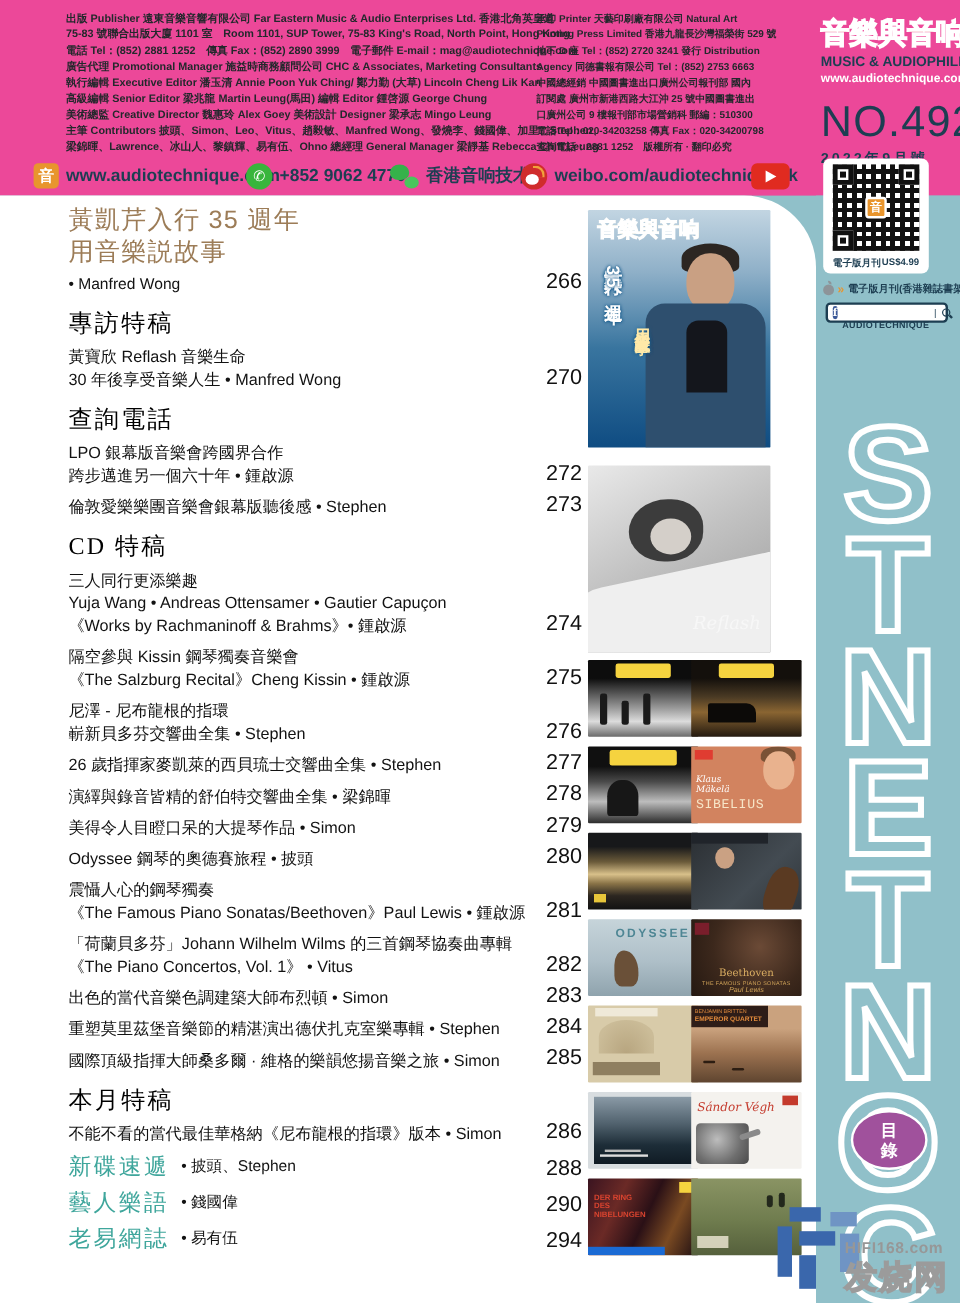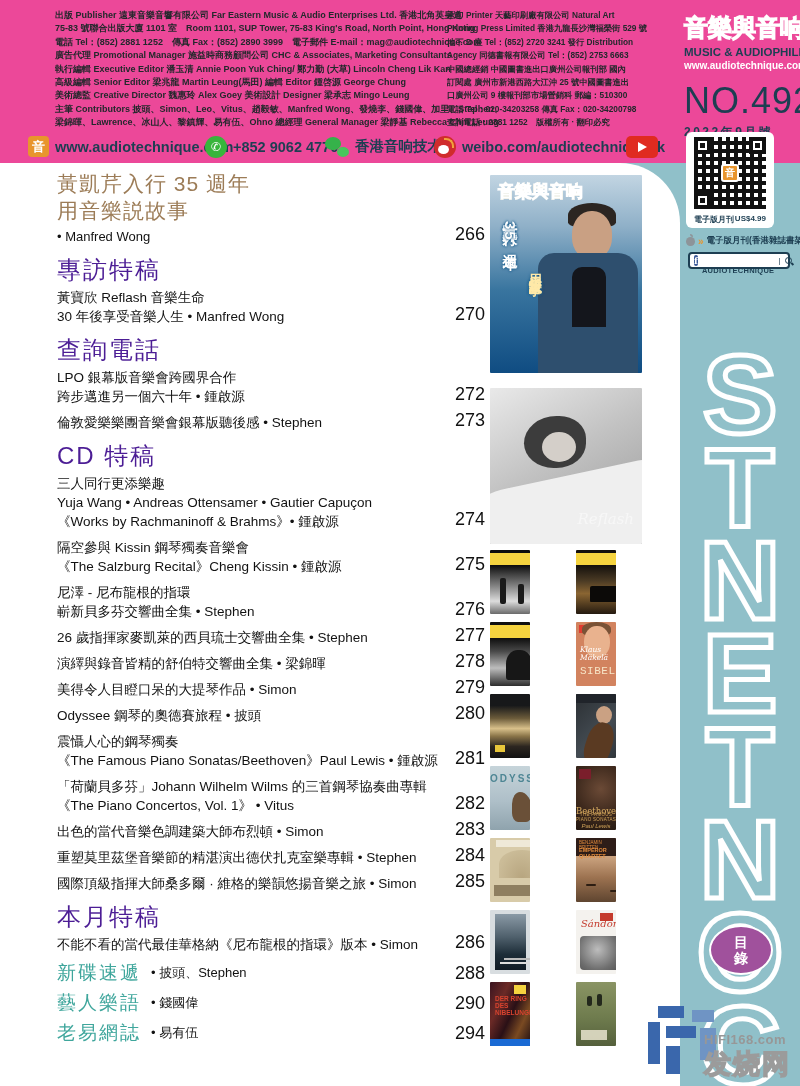--- a/index.html
+++ b/index.html
@@ -88,32 +88,32 @@
 
   
   .panel{position:absolute;left:0;top:163px;width:680px;height:923px;background:#fff;
     border-top-right-radius:60px;}
 
   
   .toc{position:absolute;left:57px;top:170px;width:428px;color:#121212;}
   .toc-feature-line{font-size:21px;line-height:27px;color:#9c7c57;letter-spacing:1px;}
   .toc-feature-row{position:relative;margin:4px 0 8px;height:18px;}
   .toc-author{font-size:13px;line-height:18px;}
-  .toc-section{font-size:24px;line-height:24px;color:#4c1d95;letter-spacing:2px;margin:12px 0 6px;}
+  .toc-section{font-size:20px;line-height:24px;color:#000000;letter-spacing:2px;margin:12px 0 6px;font-family:Liberation Serif, serif;}
   .toc-item{position:relative;margin-bottom:7px;}
   .toc-line{font-size:13.5px;line-height:19px;white-space:nowrap;}
   .toc-page{font-size:18px;color:#111;}
   .toc-page.abs{position:absolute;right:0;bottom:1px;}
   .toc-inline{position:relative;margin-bottom:6px;height:24px;}
   .toc-inline-title{display:inline-block;font-size:19px;line-height:24px;color:#3fa69c;letter-spacing:2px;}
   .toc-inline .toc-author{display:inline-block;margin-left:10px;vertical-align:2px;}
 
   
   .cov{position:absolute;overflow:hidden;border-radius:1px;}
-  .cov.sm{width:40px;height:64px;}
+  .cov.sm{width:76px;height:64px;padding-left:16px;}
   #cov-mag{left:490px;top:175px;width:152px;height:198px;
     background:linear-gradient(180deg,#c2d5e2 0%,#8fb0c8 26%,#39759f 58%,#0f4c82 100%);}
   .mag-logo{position:absolute;left:8px;top:5px;font-size:17px;font-weight:800;color:#f3c433;
     -webkit-text-stroke:1px #fff;white-space:nowrap;}
   .mag-head{position:absolute;right:30px;top:36px;width:40px;height:48px;background:#c9a083;
     border-radius:48% 48% 44% 44%;}
   .mag-hair{position:absolute;right:26px;top:28px;width:48px;height:24px;background:#2c2622;
     border-radius:50% 50% 20% 20%;}
   .mag-body{position:absolute;right:4px;top:78px;width:100px;height:120px;background:#2e4f6e;
     border-radius:16px 20px 0 0;}

